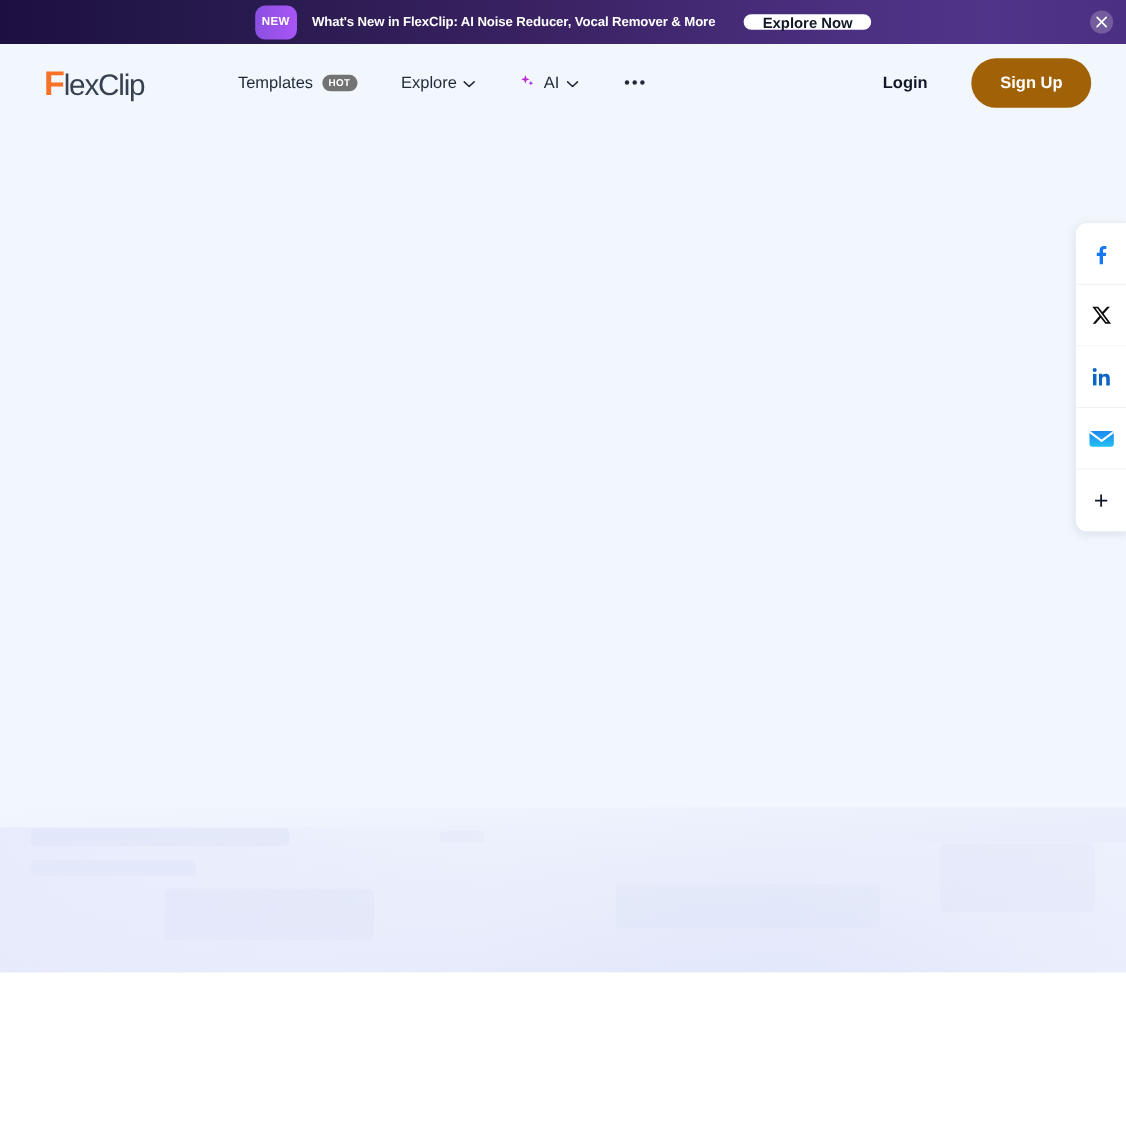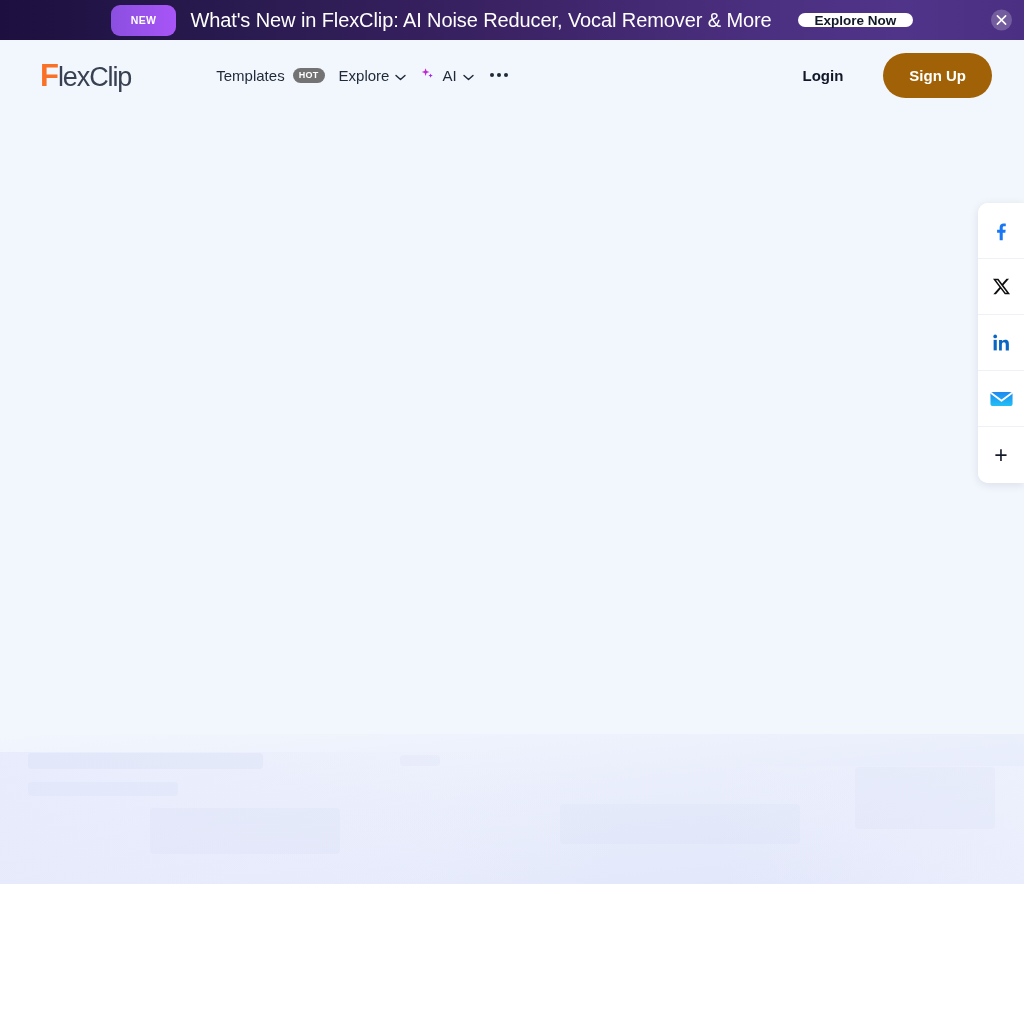--- a/index.html
+++ b/index.html
@@ -17,26 +17,26 @@
   
   .promo-banner{
     position:absolute; top:0; left:0; width:1024px; height:40px;
     background:linear-gradient(90deg,#1d1040 0%,#281a4e 22%,#3a2263 48%,#4a2e7e 72%,#503489 88%,#4b2f82 100%);
     display:flex; align-items:center; justify-content:center;
     overflow:hidden;
   }
   .promo-inner{ display:flex; align-items:center; gap:14px; }
   .new-badge{
     display:inline-flex; align-items:center; justify-content:center;
-    height:31px; padding:0 20px; border-radius:9px;
+    height:31px; padding:0 6px; border-radius:9px;
     background:linear-gradient(90deg,#8b4fe0 0%,#a855f7 100%);
     color:#fff; font-size:10.5px; font-weight:bold; letter-spacing:.4px;
   }
   .promo-text{
-    color:#ffffff; font-size:20px; font-weight:normal; letter-spacing:-.1px;
+    color:#ffffff; font-size:12px; font-weight:bold; letter-spacing:-.1px;
     white-space:nowrap;
   }
   .explore-btn{
     margin-left:12px;
     background:#ffffff; color:#111827;
     font-size:13.5px; font-weight:bold;
     border:none; border-radius:14px;
     height:14px; padding:0 17px; cursor:pointer;
     white-space:nowrap; font-family:inherit;
   }
@@ -61,21 +61,21 @@
   }
   .logo-f{
     font-size:31px; font-weight:bold; color:#f97127;
     letter-spacing:-1px; line-height:1;
   }
   .logo-rest{
     font-size:27px; font-weight:normal; color:#374151;
     letter-spacing:-1.1px; line-height:1;
   }
 
-  .main-nav{ display:flex; align-items:center; margin-left:85px; gap:14px; }
+  .main-nav{ display:flex; align-items:center; margin-left:85px; gap:40px; }
   .nav-item{
     display:flex; align-items:center; gap:5px;
     font-size:15px; color:#1f2937; cursor:pointer; white-space:nowrap;
     background:none; border:none; font-family:inherit;
   }
   .hot-badge{
     display:inline-flex; align-items:center; justify-content:center;
     height:15px; padding:0 6px; border-radius:7.5px;
     background:#737373; color:#fff;
     font-size:9px; font-weight:bold; letter-spacing:.3px;

